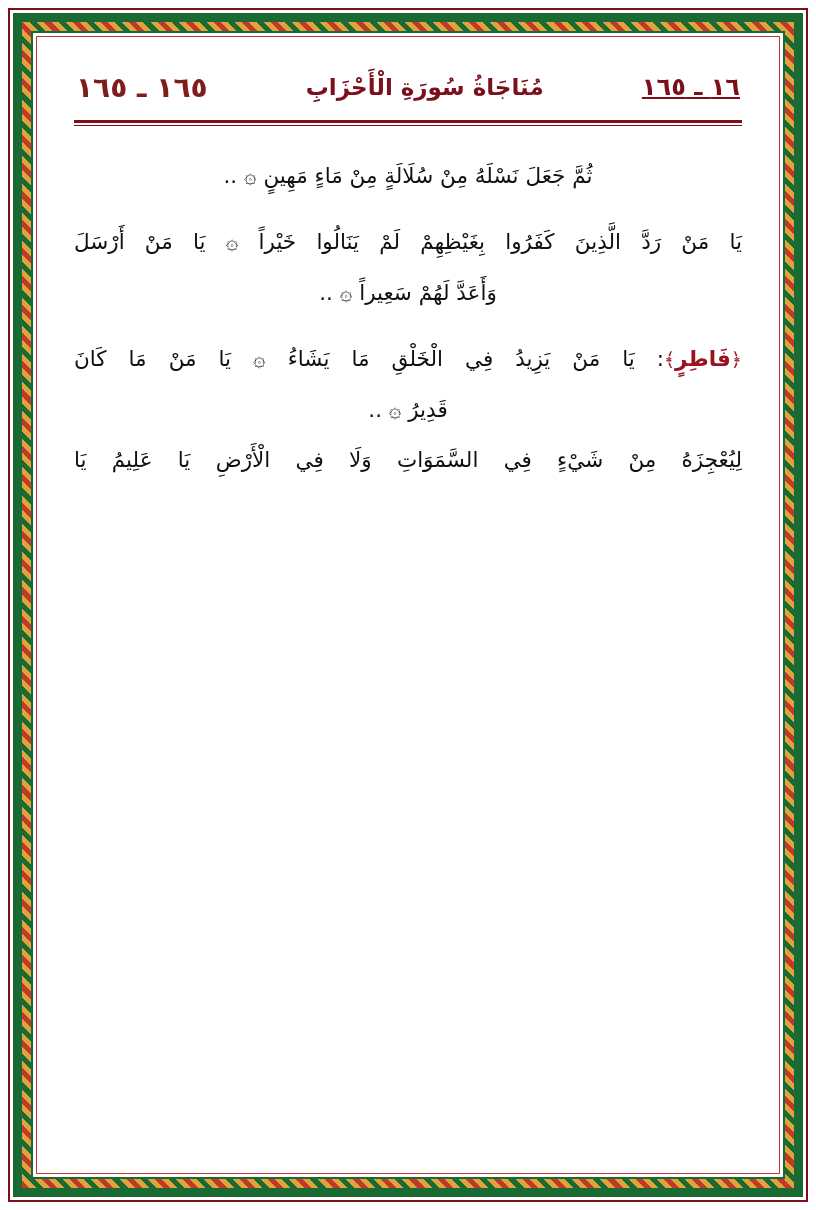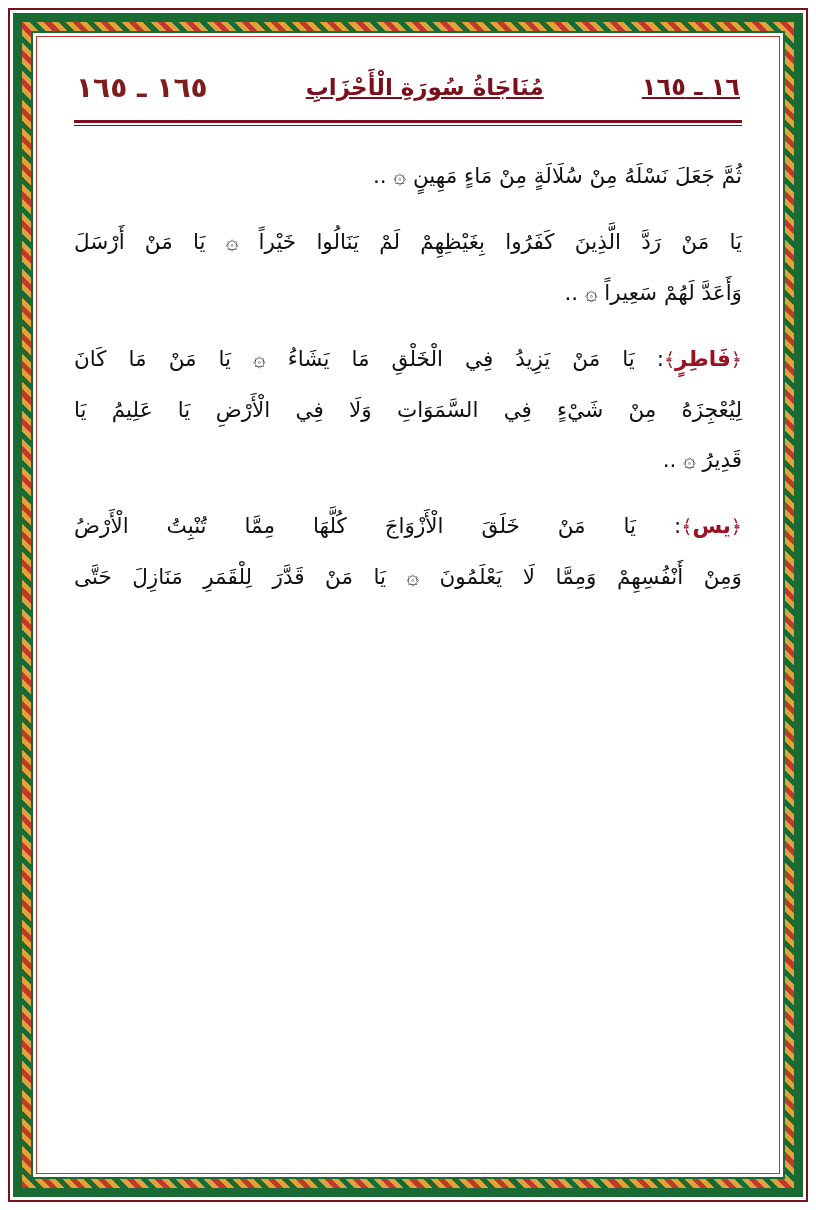--- a/index.html
+++ b/index.html
@@ -73,21 +73,20 @@
     justify-content: space-between;
     padding: 0 10px;
     height: 58px;
   }
   .header-title {
     color: #7b0f1b;
     font-size: 23px;
     font-weight: bold;
     letter-spacing: 0.5px;
     white-space: nowrap;
-    text-decoration: underline;
   }
   .header-pages {
     color: #7b0f1b;
     font-size: 24px;
     font-weight: bold;
     white-space: nowrap;
     text-decoration: underline;
   }
   .header-watermark {
     color: #7f1d1d;
@@ -131,20 +130,21 @@
   }
   .tag-orn {
     color: #9b1220;
     font-size: 19px;
   }
   .justified {
     text-align: justify;
     text-align-last: justify;
   }
   .center {
+    text-align: center;
   }
 </style>
 </head>
 <body>
 
 <div class="page">
 
   <div class="frame-outer"></div>
   <div class="frame-band">
     <div class="frame-band-inner"></div>
@@ -173,26 +173,20 @@
         <div class="line center">وَأَعَدَّ لَهُمْ سَعِيراً ۞ ..</div>
       </div>
 
       <div class="para">
       </div>
 
       <div class="para">
         <div class="line justified">
           <span class="tag-orn">﴿</span><span class="surah-tag">فَاطِرٍ</span><span class="tag-orn">﴾</span><span>: يَا مَنْ يَزِيدُ فِي الْخَلْقِ مَا يَشَاءُ ۞ يَا مَنْ مَا كَانَ</span>
         </div>
+        <div class="line center">قَدِيرُ ۞ ..</div>
         <div class="line justified">لِيُعْجِزَهُ مِنْ شَيْءٍ فِي السَّمَوَاتِ وَلَا فِي الْأَرْضِ يَا عَلِيمُ يَا</div>
-        <div class="line center">قَدِيرُ ۞ ..</div>
       </div>
 
-      <div class="para">
-        <div class="line justified">
-          <span class="tag-orn">﴿</span><span class="surah-tag">يس</span><span class="tag-orn">﴾</span><span>: يَا مَنْ خَلَقَ الْأَزْوَاجَ كُلَّهَا مِمَّا تُنْبِتُ الْأَرْضُ</span>
-        </div>
-        <div class="line justified">وَمِنْ أَنْفُسِهِمْ وَمِمَّا لَا يَعْلَمُونَ ۞ يَا مَنْ قَدَّرَ لِلْقَمَرِ مَنَازِلَ حَتَّى</div>
-      </div>
 
     </div>
   </div>
 </div>
 
 </body></html>

